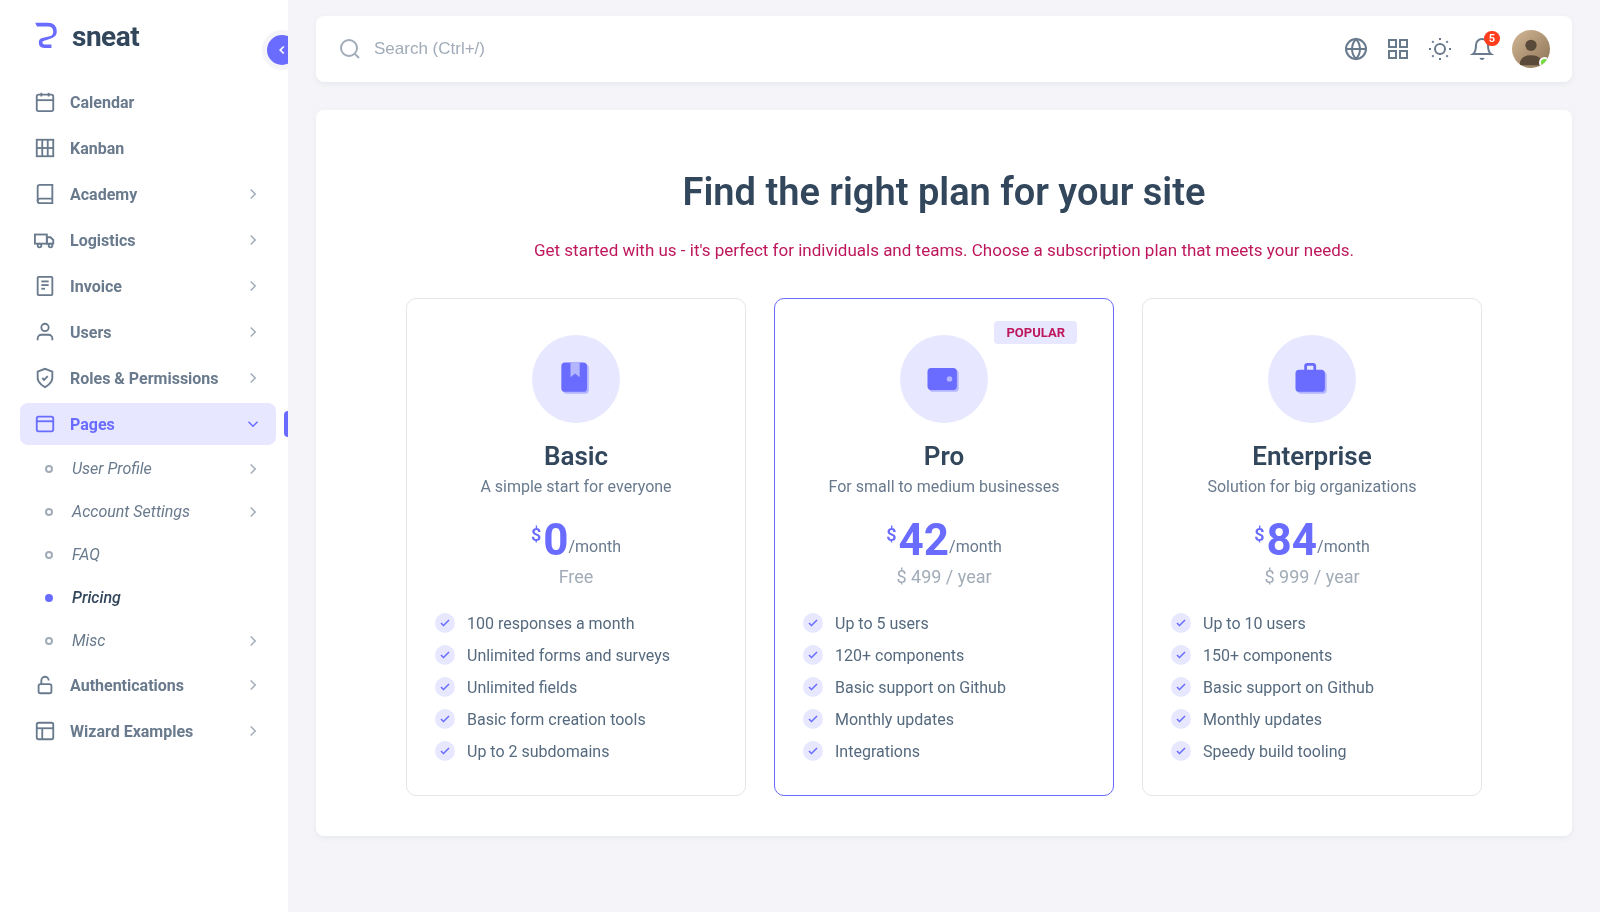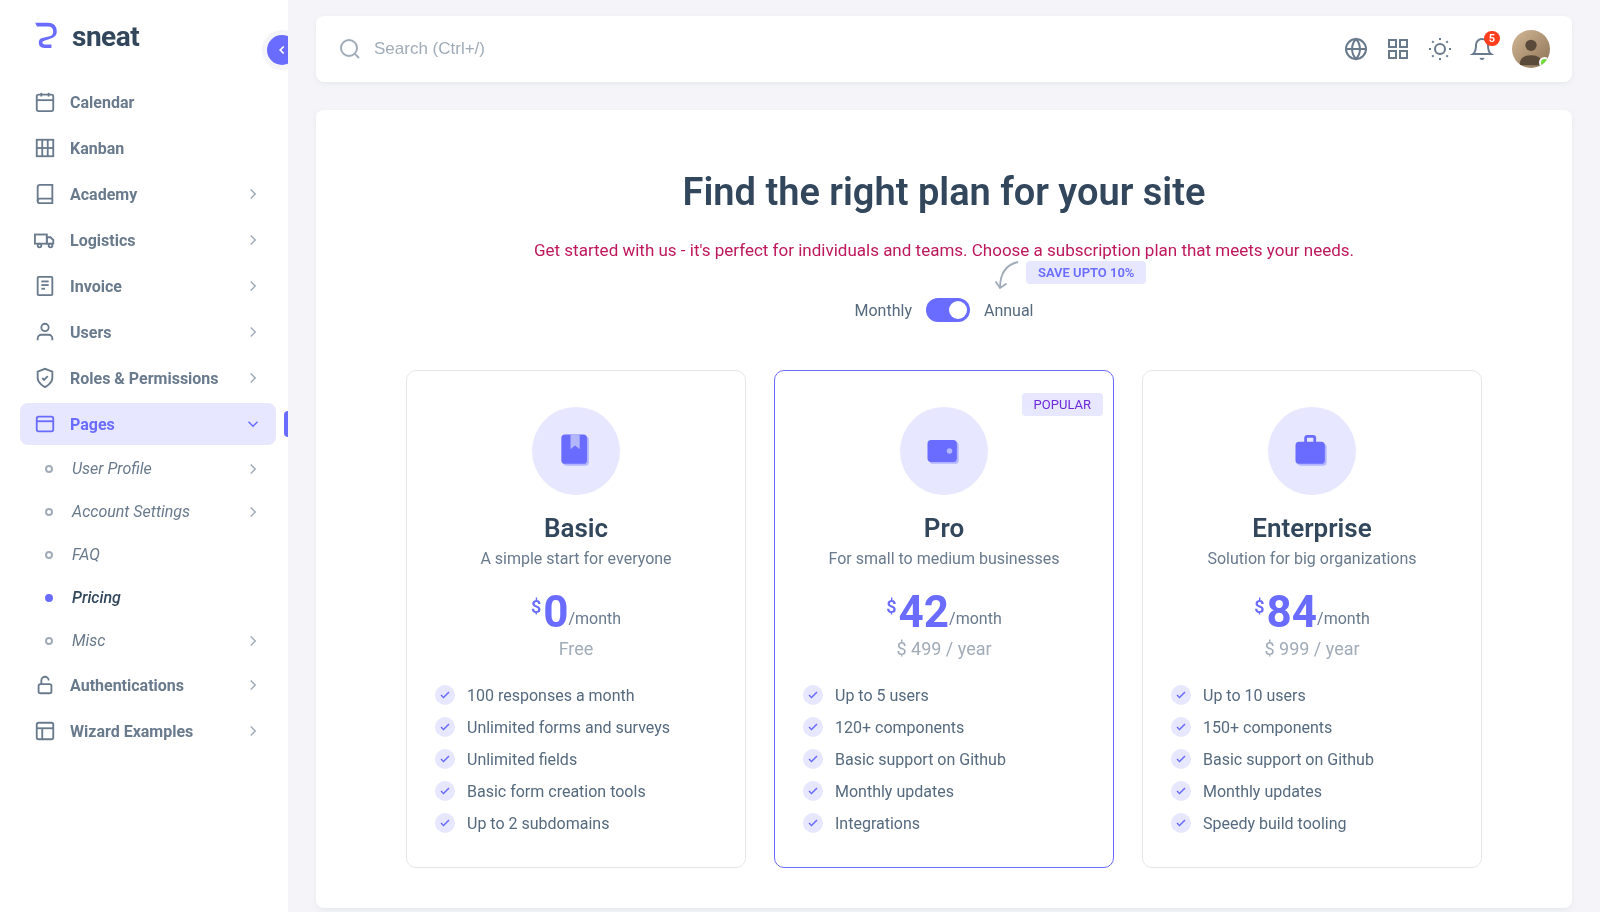--- a/index.html
+++ b/index.html
@@ -278,25 +278,25 @@
   flex: 1;
   max-width: 340px;
   border: 1px solid #e4e6e8;
   border-radius: 10px;
   padding: 36px 28px 28px;
   position: relative;
 }
 .plan.popular { border-color: #696cff; }
 .popular-badge {
   position: absolute;
-  top: 22px; right: 10px;
+  top: 22px; right: 36px;
   background: #e7e7ff;
-  color: #6d28d9;
+  color: #be185d;
   font-size: 13px;
-  font-weight: 400;
+  font-weight: 700;
   padding: 4px 12px;
   border-radius: 4px;
 }
 .plan-icon-wrap {
   width: 88px; height: 88px;
   border-radius: 50%;
   margin: 0 auto 18px;
   display: flex;
   align-items: center;
   justify-content: center;
@@ -625,36 +625,20 @@
             </svg>
           <span class="status-dot"></span>
         </span>
       </div>
     </div>
 
     <div class="content-card">
       <h1 class="page-title">Find the right plan for your site</h1>
       <p class="page-subtitle">Get started with us - it's perfect for individuals and teams. Choose a subscription plan that meets your needs.</p>
 
-      <div class="billing-toggle-wrap">
-        <div class="save-badge-wrap">
-          <span class="save-arrow">
-            <svg viewBox="0 0 28 34" fill="none" stroke="currentColor" stroke-width="1.8">
-                <path d="M24 2 Q6 6 6 28"></path>
-                <path d="M2 22 L6 28 L12 24" stroke-linecap="round"></path>
-              </svg>
-          </span>
-          <span class="save-badge">SAVE UPTO 10%</span>
-        </div>
-        <span class="toggle-label">Monthly</span>
-        <div class="toggle">
-          <div class="toggle-thumb"></div>
-        </div>
-        <span class="toggle-label">Annual</span>
-      </div>
 
       <div class="plans" id="plans">
           <div class="plan">
             <div class="plan-icon-wrap">
               <svg viewBox="0 0 48 48">
                 <rect x="10" y="8" width="28" height="32" rx="4" fill="#b3b5ff"></rect>
                 <rect x="8" y="6" width="28" height="32" rx="4" fill="#696cff"></rect>
                 <path d="M18 6 v16 l5-4 5 4 V6" fill="#b3b5ff"></path>
               </svg>
             </div>

